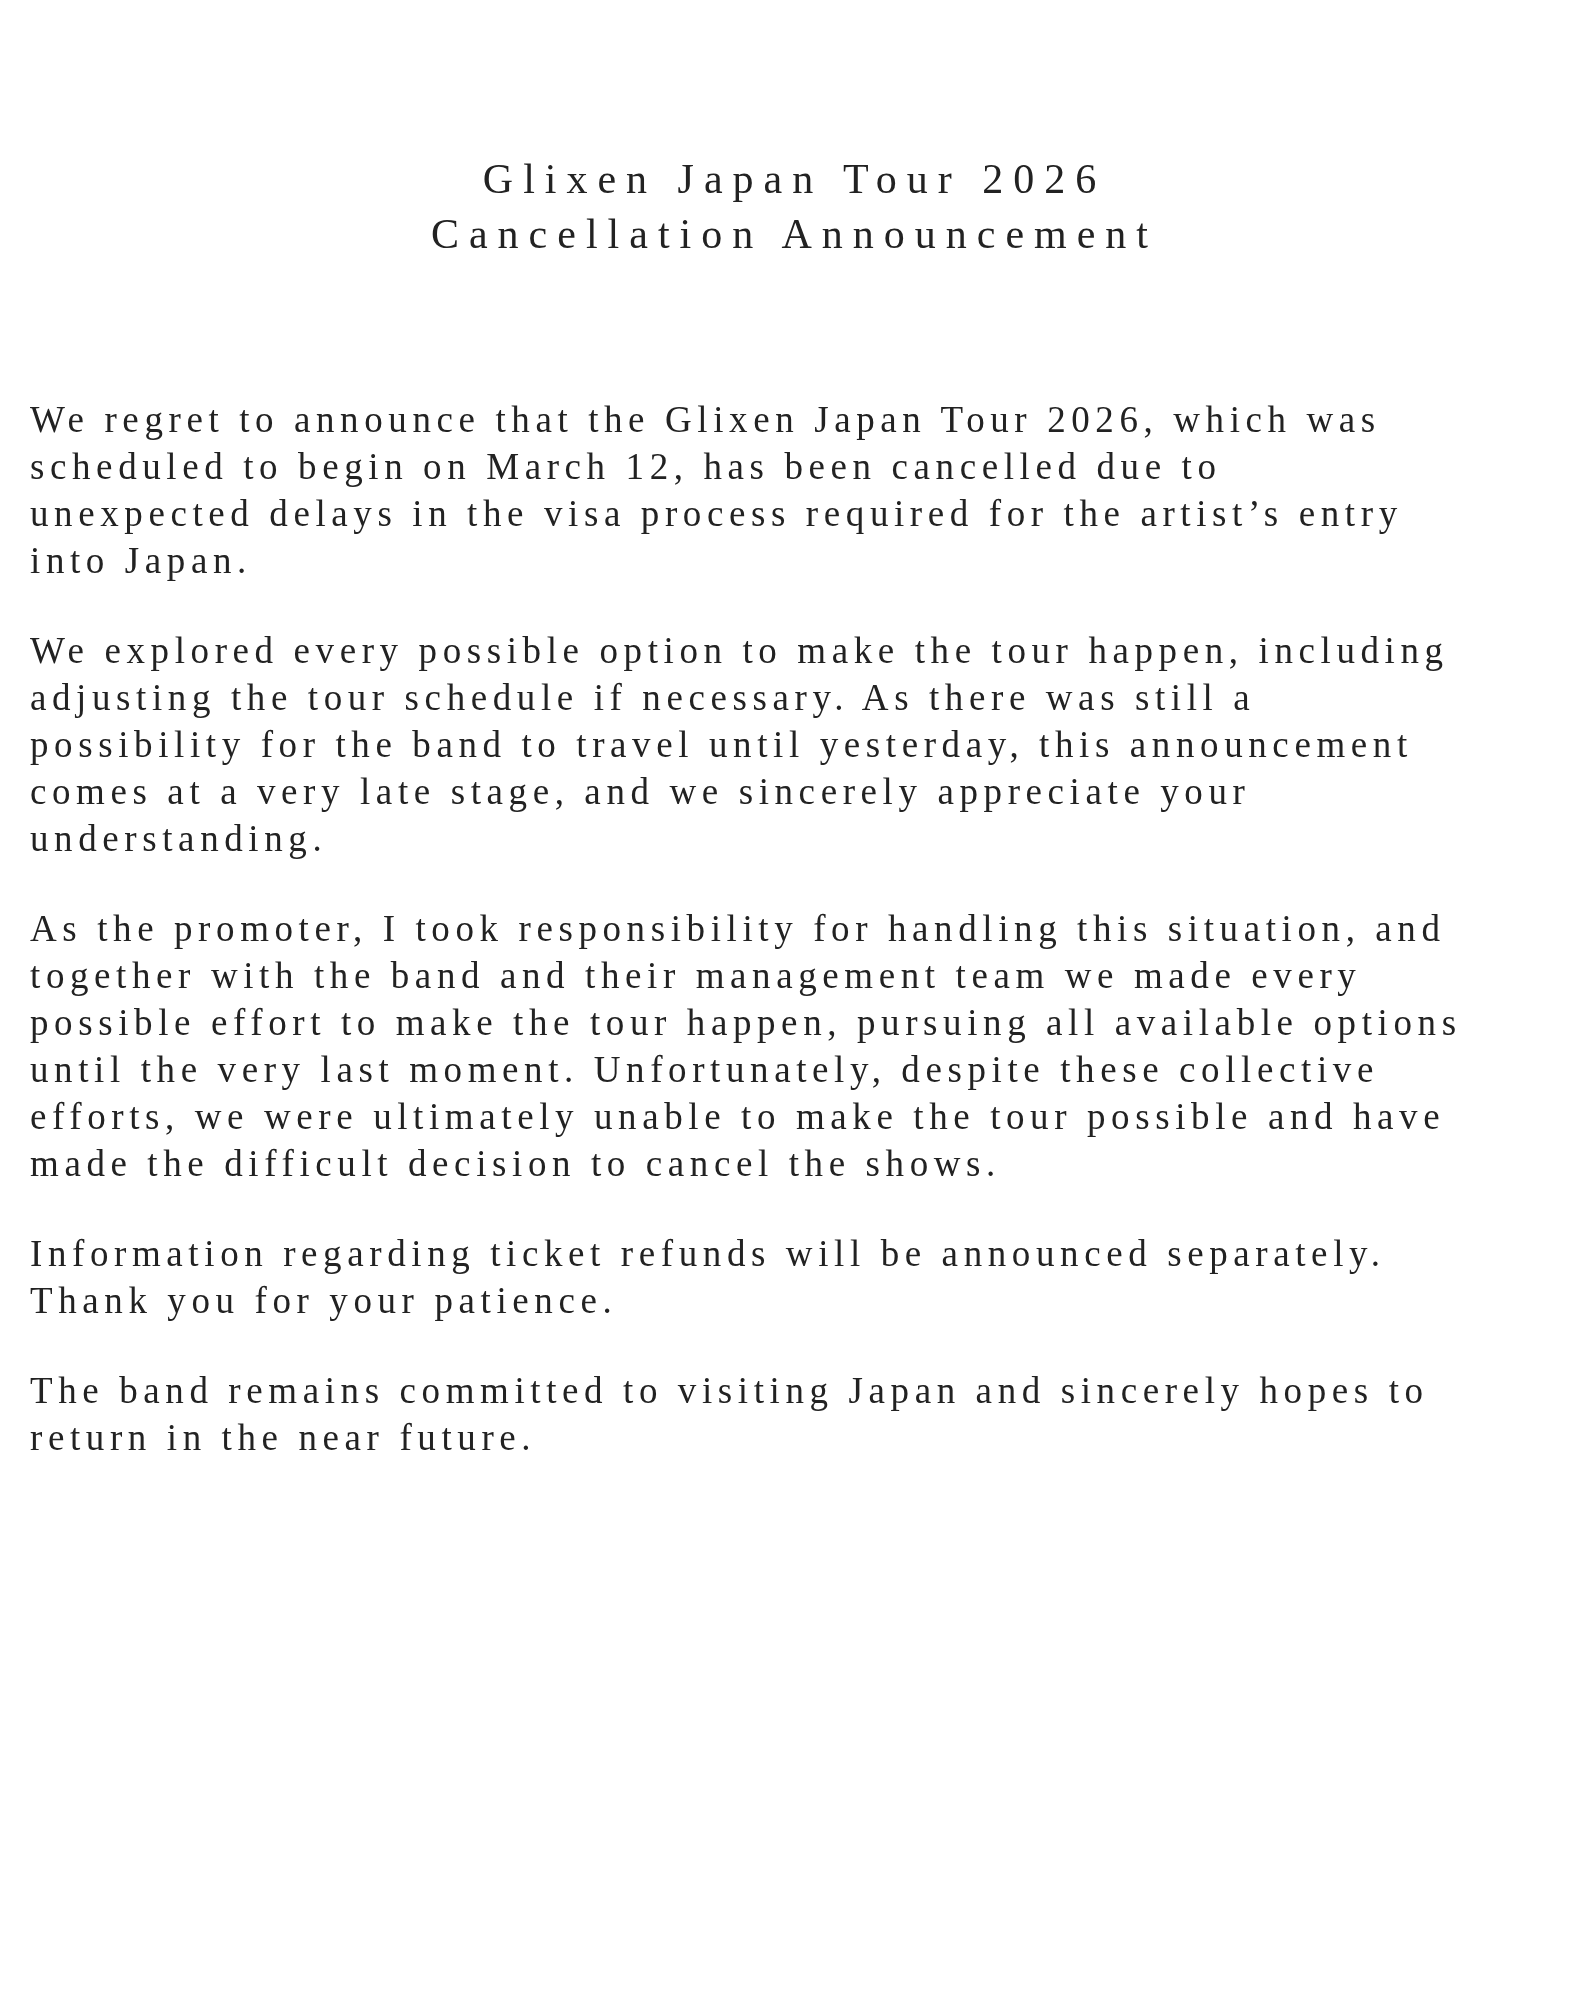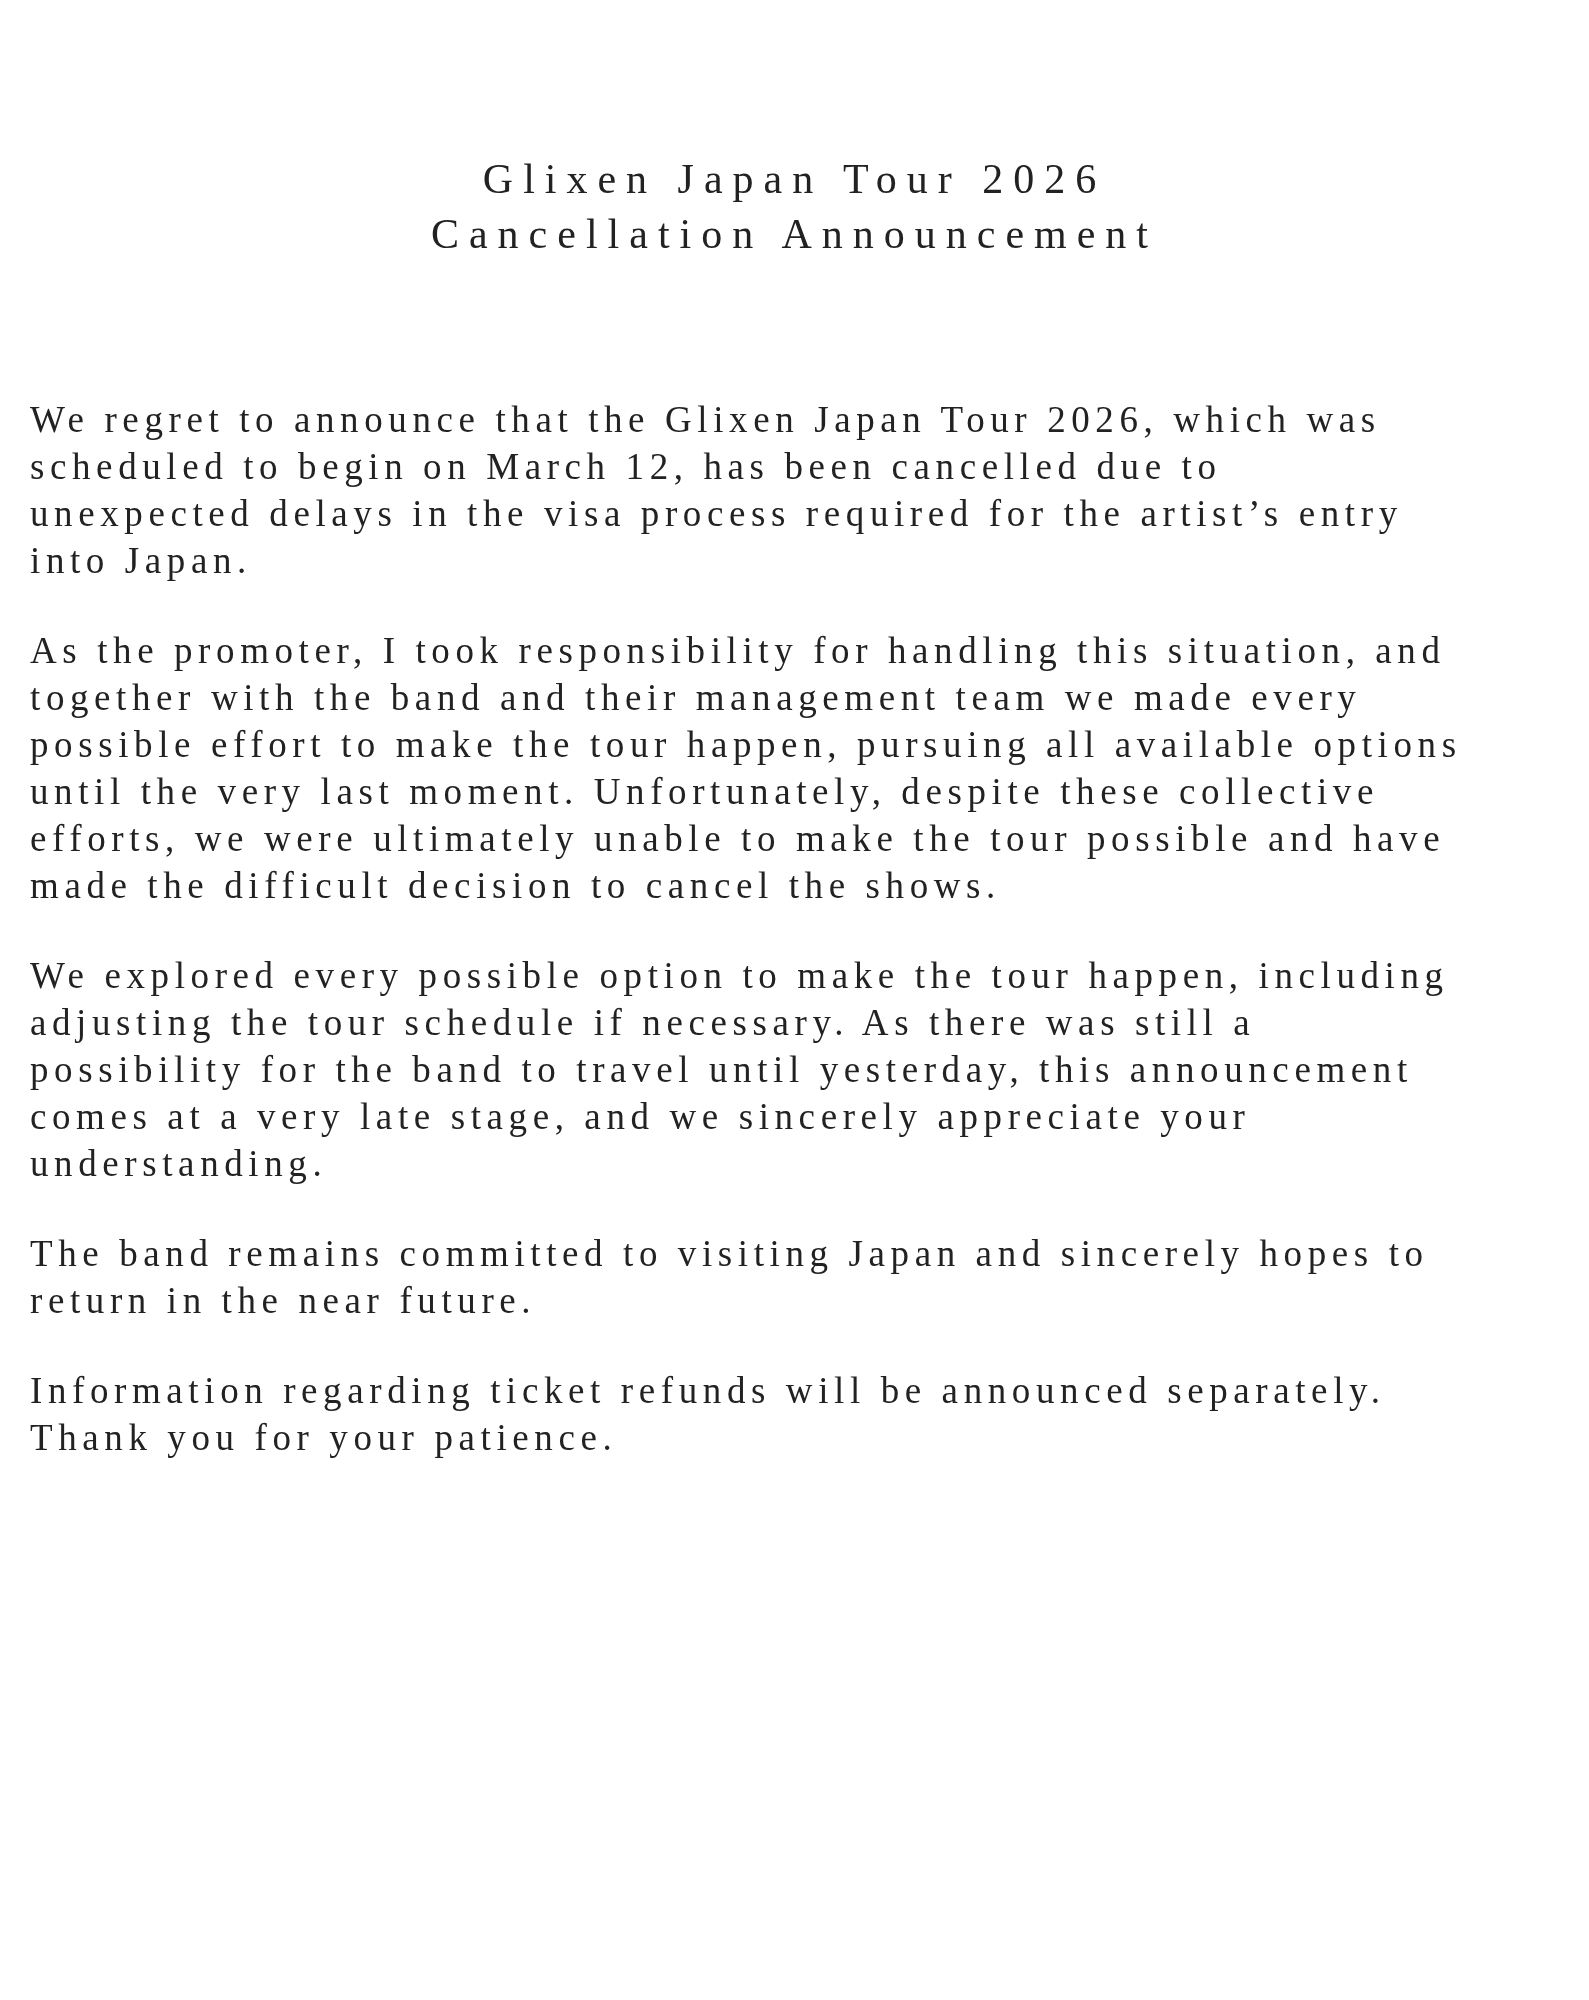--- a/index.html
+++ b/index.html
@@ -57,34 +57,34 @@
 <div class="page">
 
   <h1 class="doc-title">Glixen Japan Tour 2026
 Cancellation Announcement</h1>
 
   <div class="body-block">
     <p class="para">We regret to announce that the Glixen Japan Tour 2026, which was
 scheduled to begin on March 12, has been cancelled due to
 unexpected delays in the visa process required for the artist’s entry
 into Japan.</p>
+    <p class="para">We explored every possible option to make the tour happen, including
+adjusting the tour schedule if necessary. As there was still a
+possibility for the band to travel until yesterday, this announcement
+comes at a very late stage, and we sincerely appreciate your
+understanding.</p>
     <p class="para">As the promoter, I took responsibility for handling this situation, and
 together with the band and their management team we made every
 possible effort to make the tour happen, pursuing all available options
 until the very last moment. Unfortunately, despite these collective
 efforts, we were ultimately unable to make the tour possible and have
 made the difficult decision to cancel the shows.</p>
-    <p class="para">We explored every possible option to make the tour happen, including
-adjusting the tour schedule if necessary. As there was still a
-possibility for the band to travel until yesterday, this announcement
-comes at a very late stage, and we sincerely appreciate your
-understanding.</p>
+    <p class="para">Information regarding ticket refunds will be announced separately.
+Thank you for your patience.</p>
     <p class="para">The band remains committed to visiting Japan and sincerely hopes to
 return in the near future.</p>
-    <p class="para">Information regarding ticket refunds will be announced separately.
-Thank you for your patience.</p>
   </div>
 
   <div class="footer-block">
     <div>Nothing Feels Real</div>
   </div>
 
 </div>
 
 </body></html>

